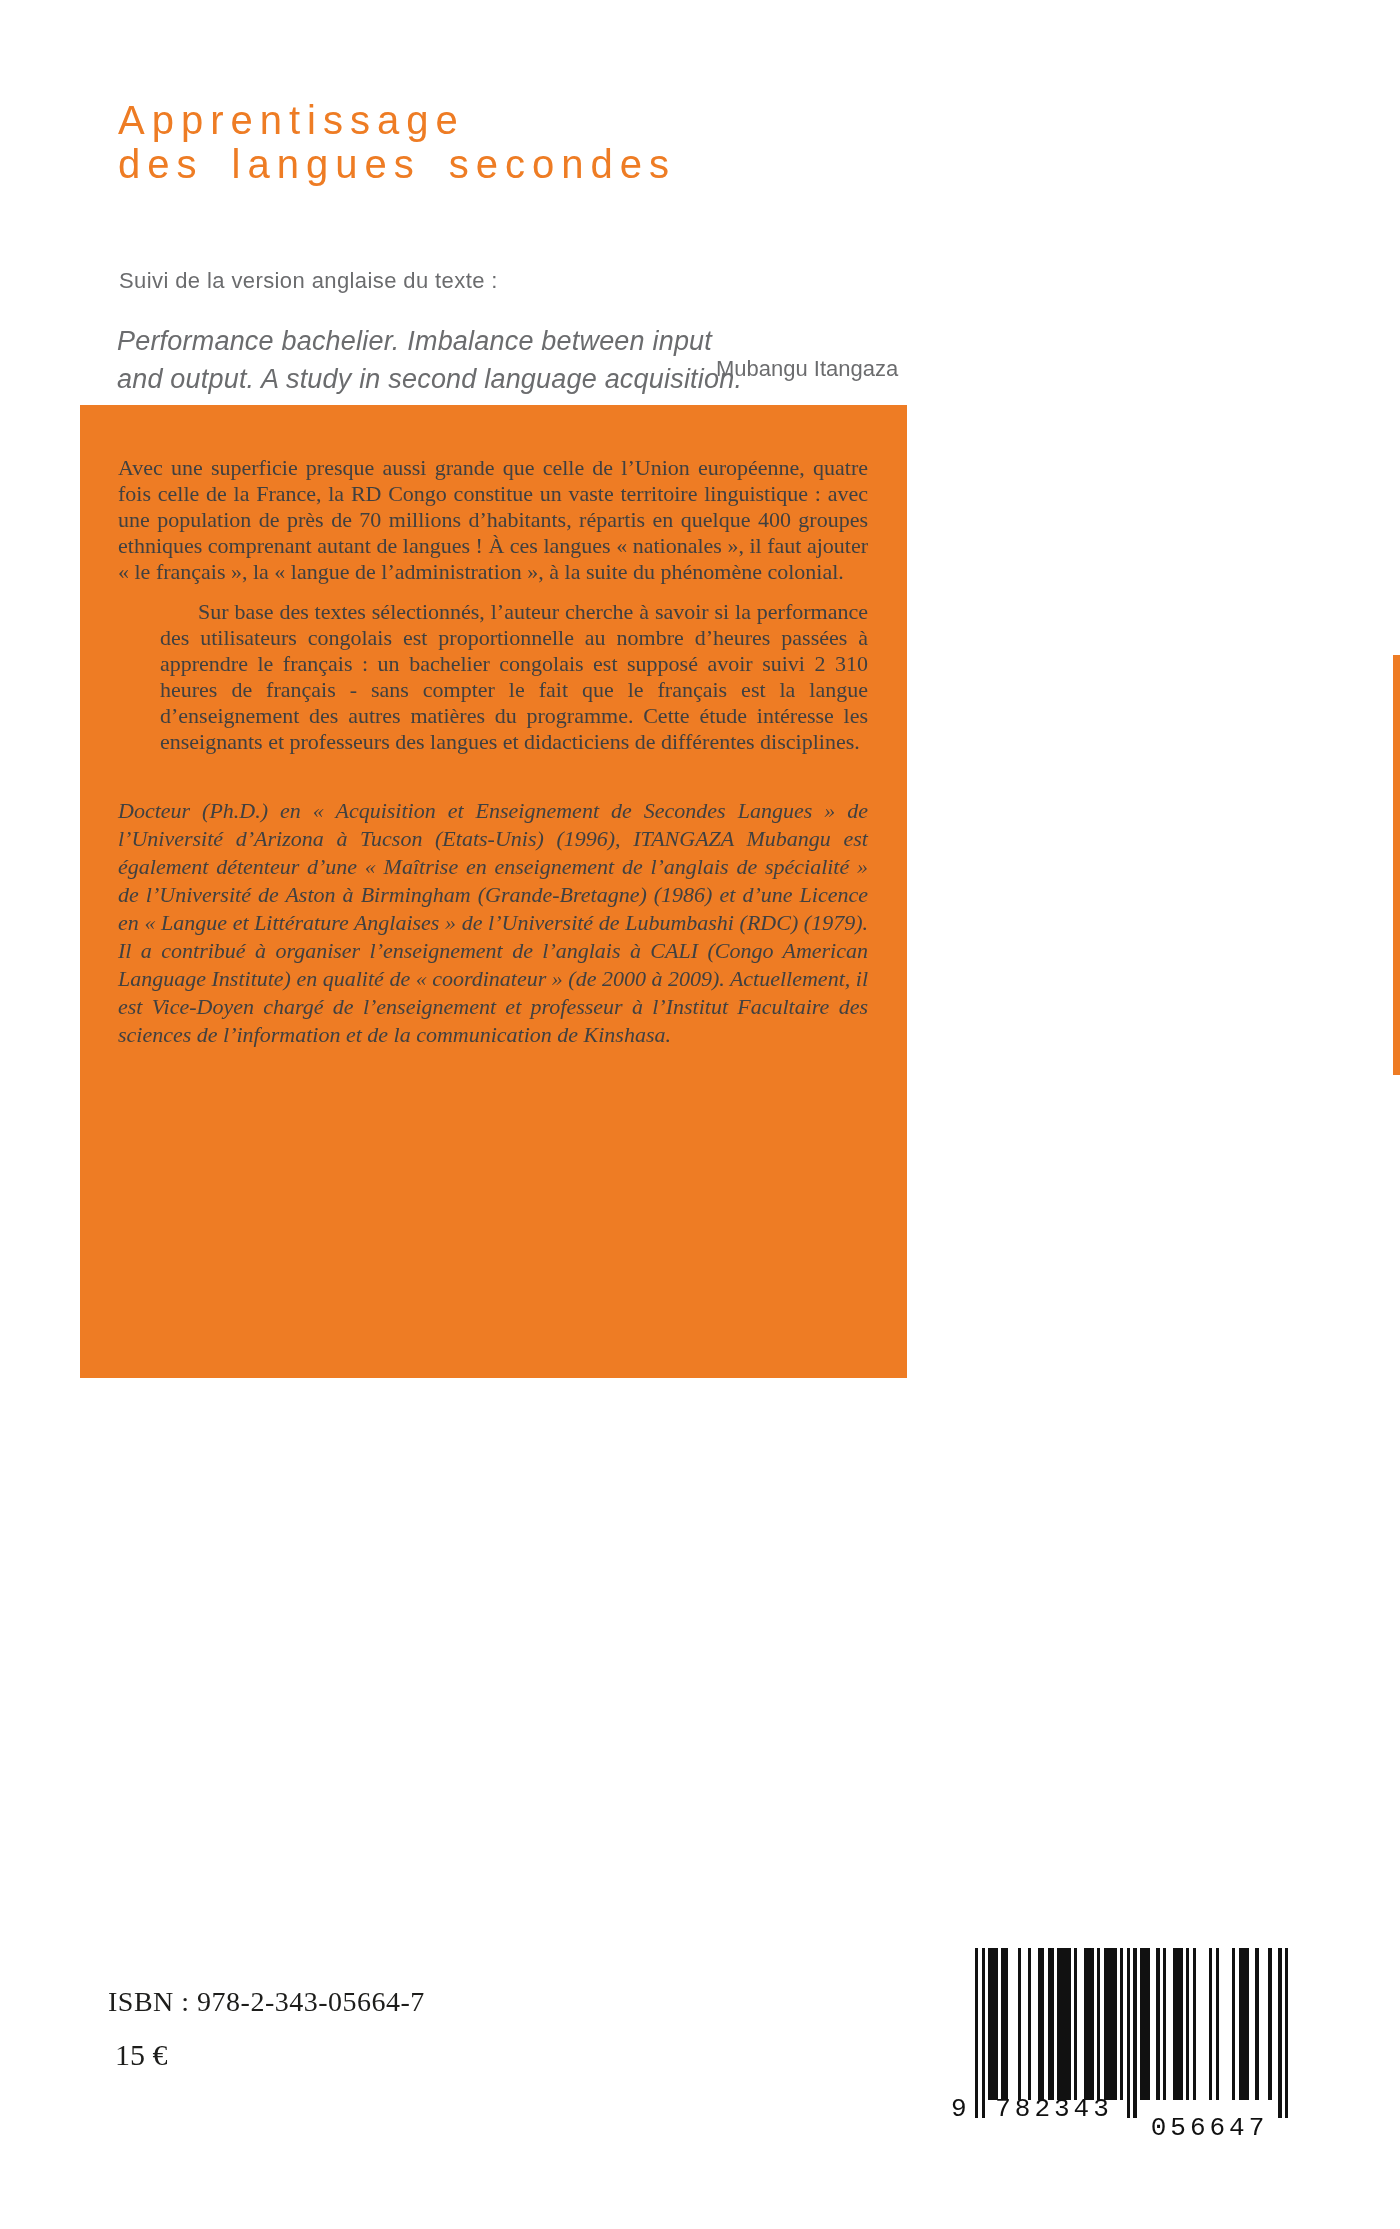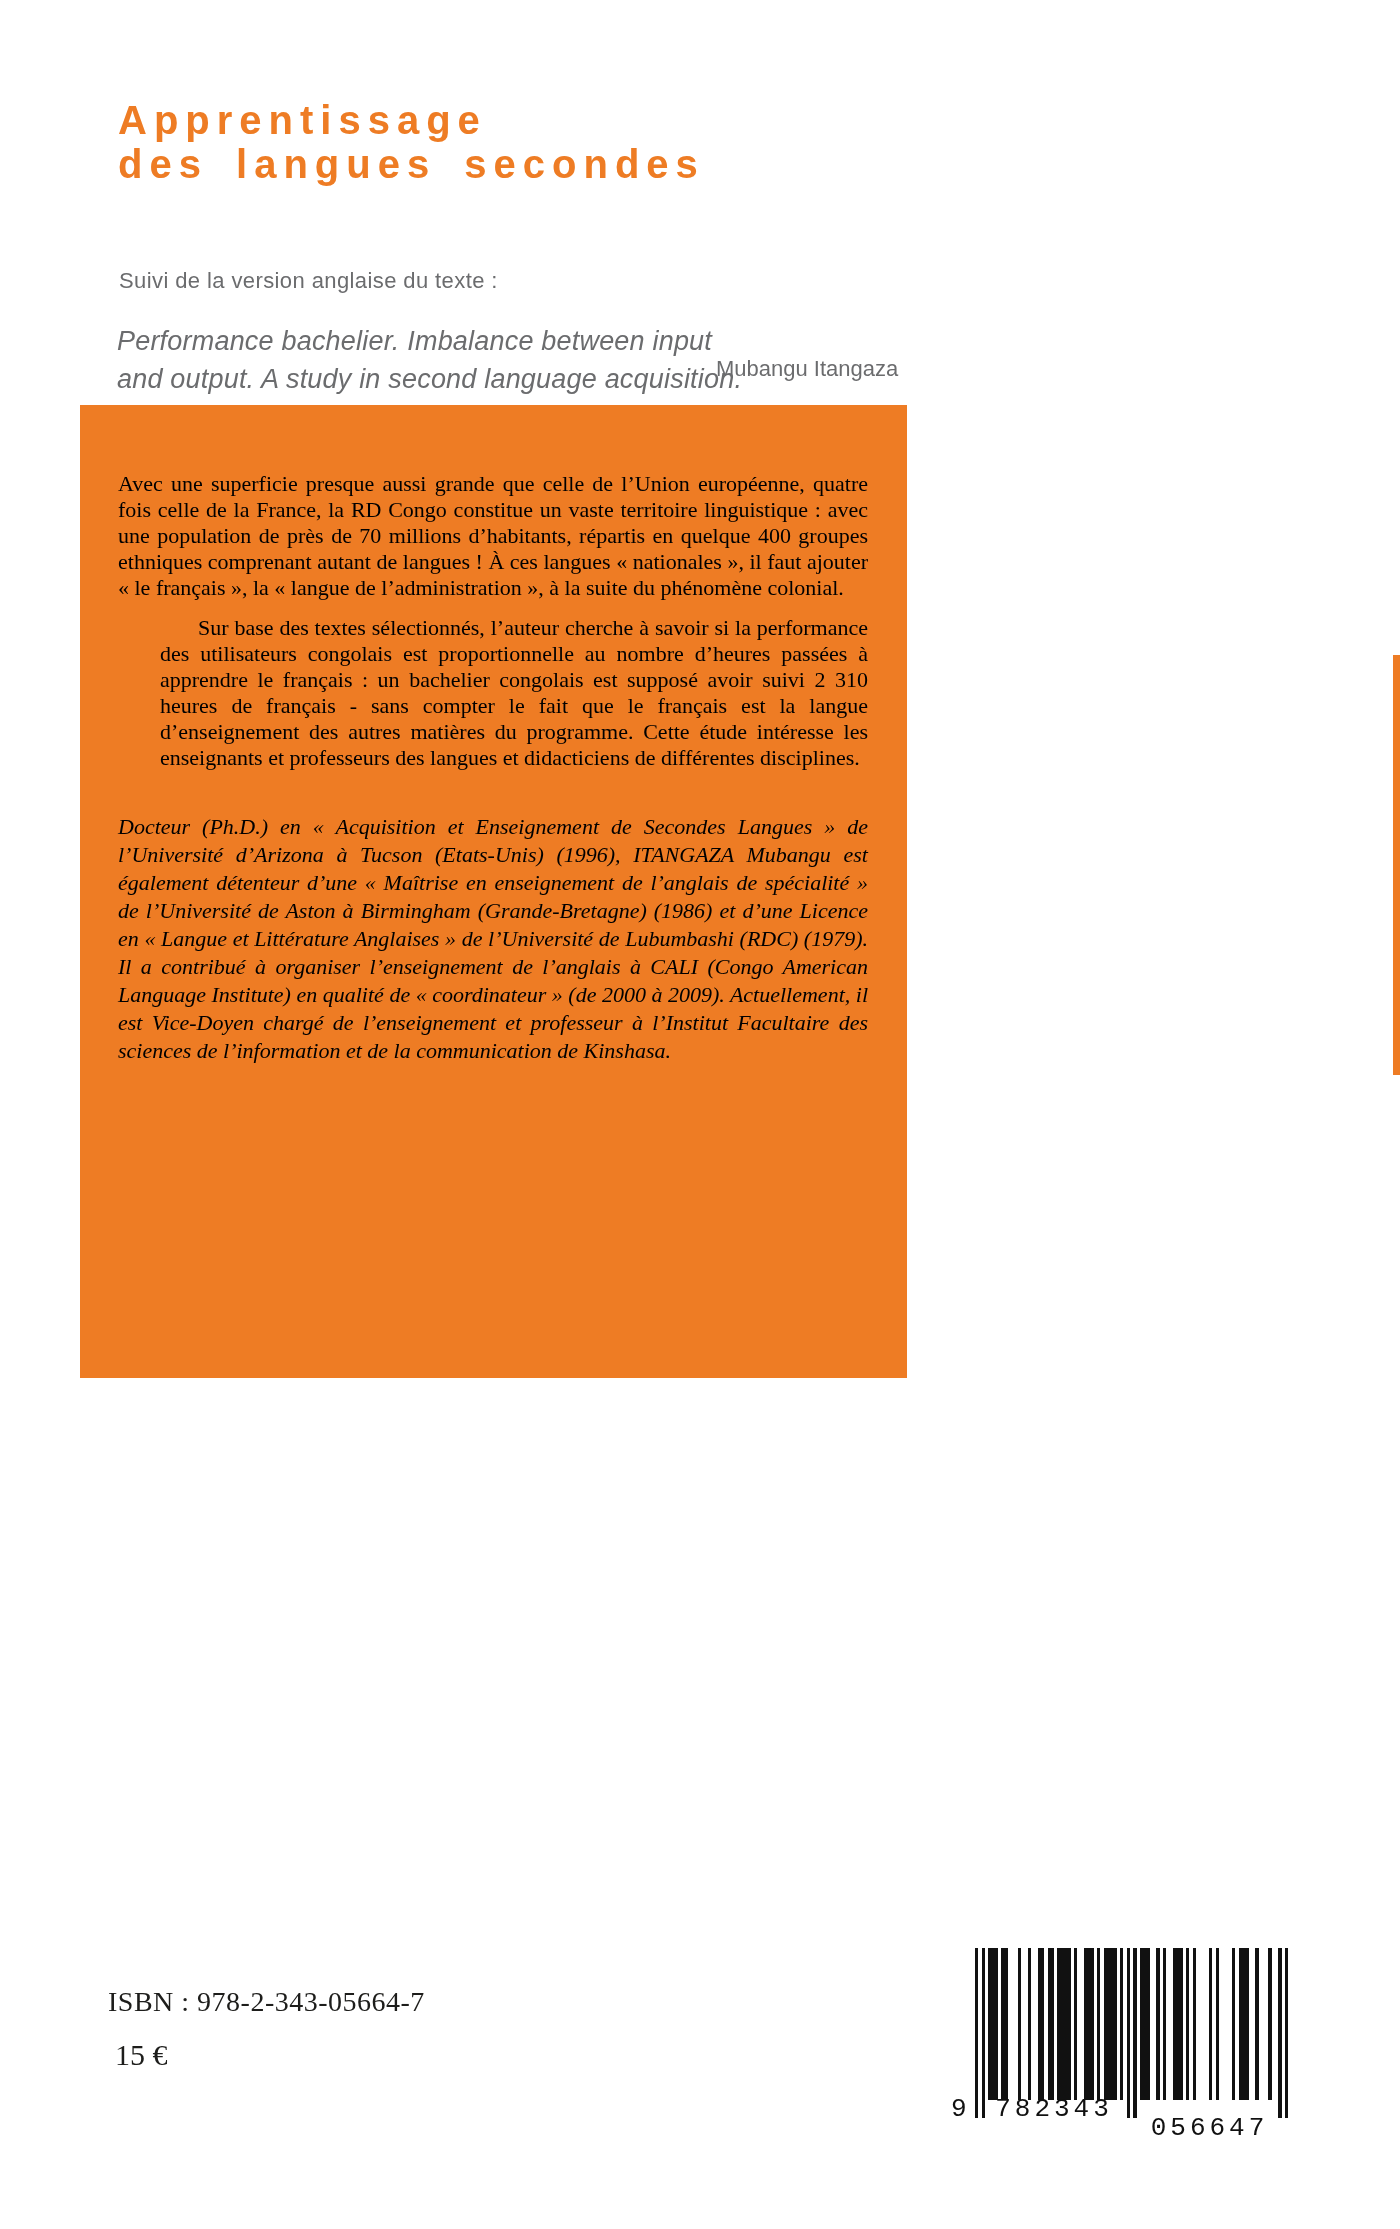--- a/index.html
+++ b/index.html
@@ -15,21 +15,21 @@
     height:2229px;
     background:#ffffff;
     overflow:hidden;
     font-family:"Liberation Sans", sans-serif;
   }
 
   
   .title{
     position:absolute;left:118px;top:98px;
     color:var(--accent,#ee7c24);
-    font-size:40px;font-weight:700;
+    font-size:40px;font-weight:400;
     letter-spacing:7px;word-spacing:10px;
     line-height:44px;
   }
   .title span{display:block;}
   .subtitle{
     position:absolute;left:119px;top:268px;
     color:var(--gray,#6b6c6e);
     font-size:22px;letter-spacing:0.4px;
   }
   .english-title{
@@ -43,22 +43,22 @@
     position:absolute;left:716px;top:356px;
     color:var(--gray,#6b6c6e);
     font-size:22px;
   }
 
   
   .panel{
     position:absolute;left:80px;top:405px;
     width:827px;height:973px;
     background:var(--accent,#ee7c24);
-    color:#000000;
-    padding:66px 39px 0 38px;
+    color:#404040;
+    padding:50px 39px 0 38px;
     font-family:"Liberation Serif", serif;
   }
   .panel p{
     font-size:22px;line-height:26px;
     text-align:justify;
   }
   .panel .p2{margin-top:14px;text-indent:38px;margin-left:42px;}
   .panel .bio{
     margin-top:42px;
     font-style:italic;

